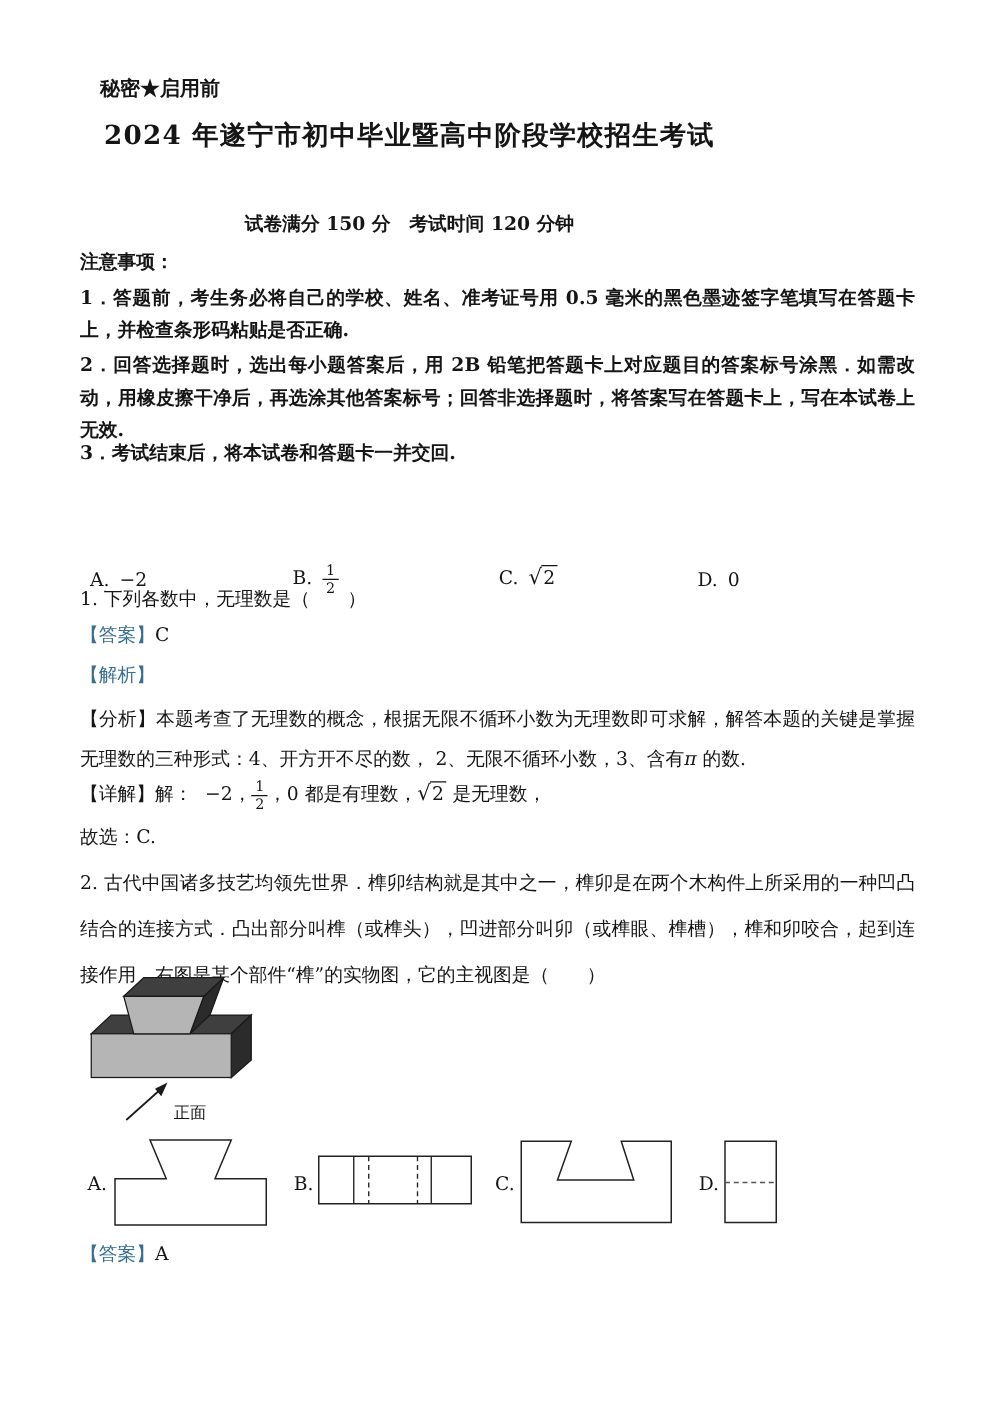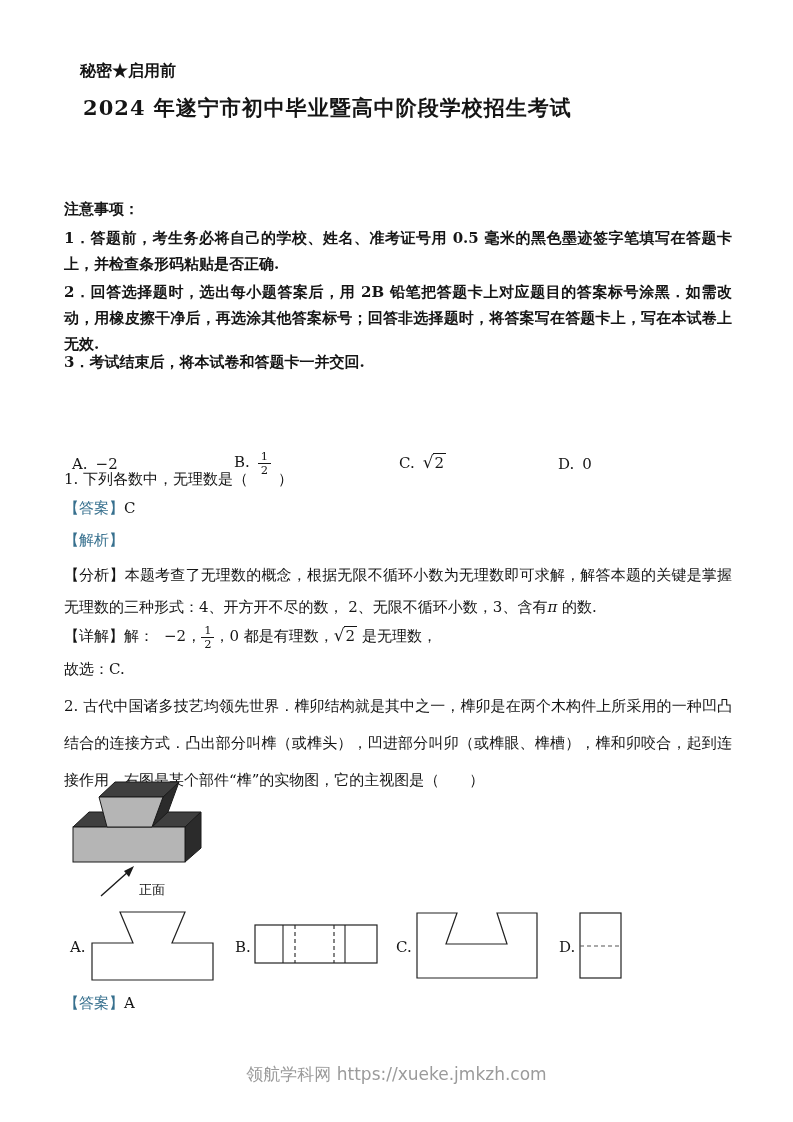--- a/index.html
+++ b/index.html
@@ -40,20 +40,21 @@
   .optlabel{font-size:15px;}
   i{font-style:italic;}
 </style>
 </head>
 <body>
 
 <div class="page">
 
   <div class="abs secrecy bold">秘密★启用前</div>
   <div class="abs center title bold">2024 年遂宁市初中毕业暨高中阶段学校招生考试</div>
+  <div class="abs center info bold">试卷满分 150 分　考试时间 120 分钟</div>
 
   <div class="abs notice-h bold">注意事项：</div>
   <div class="abs block body bold n1">1．答题前，考生务必将自己的学校、姓名、准考证号用 0.5 毫米的黑色墨迹签字笔填写在答题卡上，并检查条形码粘贴是否正确.</div>
   <div class="abs block body bold n2">2．回答选择题时，选出每小题答案后，用 2B 铅笔把答题卡上对应题目的答案标号涂黑．如需改动，用橡皮擦干净后，再选涂其他答案标号；回答非选择题时，将答案写在答题卡上，写在本试卷上无效.</div>
   <div class="abs block body bold n3">3．考试结束后，将本试卷和答题卡一并交回.</div>
 
 
   <div class="abs body q1stem" style="left:64px;">1. 下列各数中，无理数是（　　）</div>
 
   <div class="abs body optrow" style="left:72px;top:455px;text-align:center;">
@@ -116,15 +117,14 @@
     <g>
       <rect x="580" y="13" width="41" height="65" fill="#ffffff" stroke="#222222" stroke-width="1.2"></rect>
       <line x1="580" y1="46" x2="621" y2="46" stroke="#555555" stroke-width="1.2" stroke-dasharray="4 3"></line>
     </g>
   </svg>
 
   <div class="abs ans2">
     <span class="accent">【答案】</span><span>A</span>
   </div>
 
-  <div class="abs footer">领航学科网 https://xueke.jmkzh.com</div>
 
 </div>
 
 </body></html>

